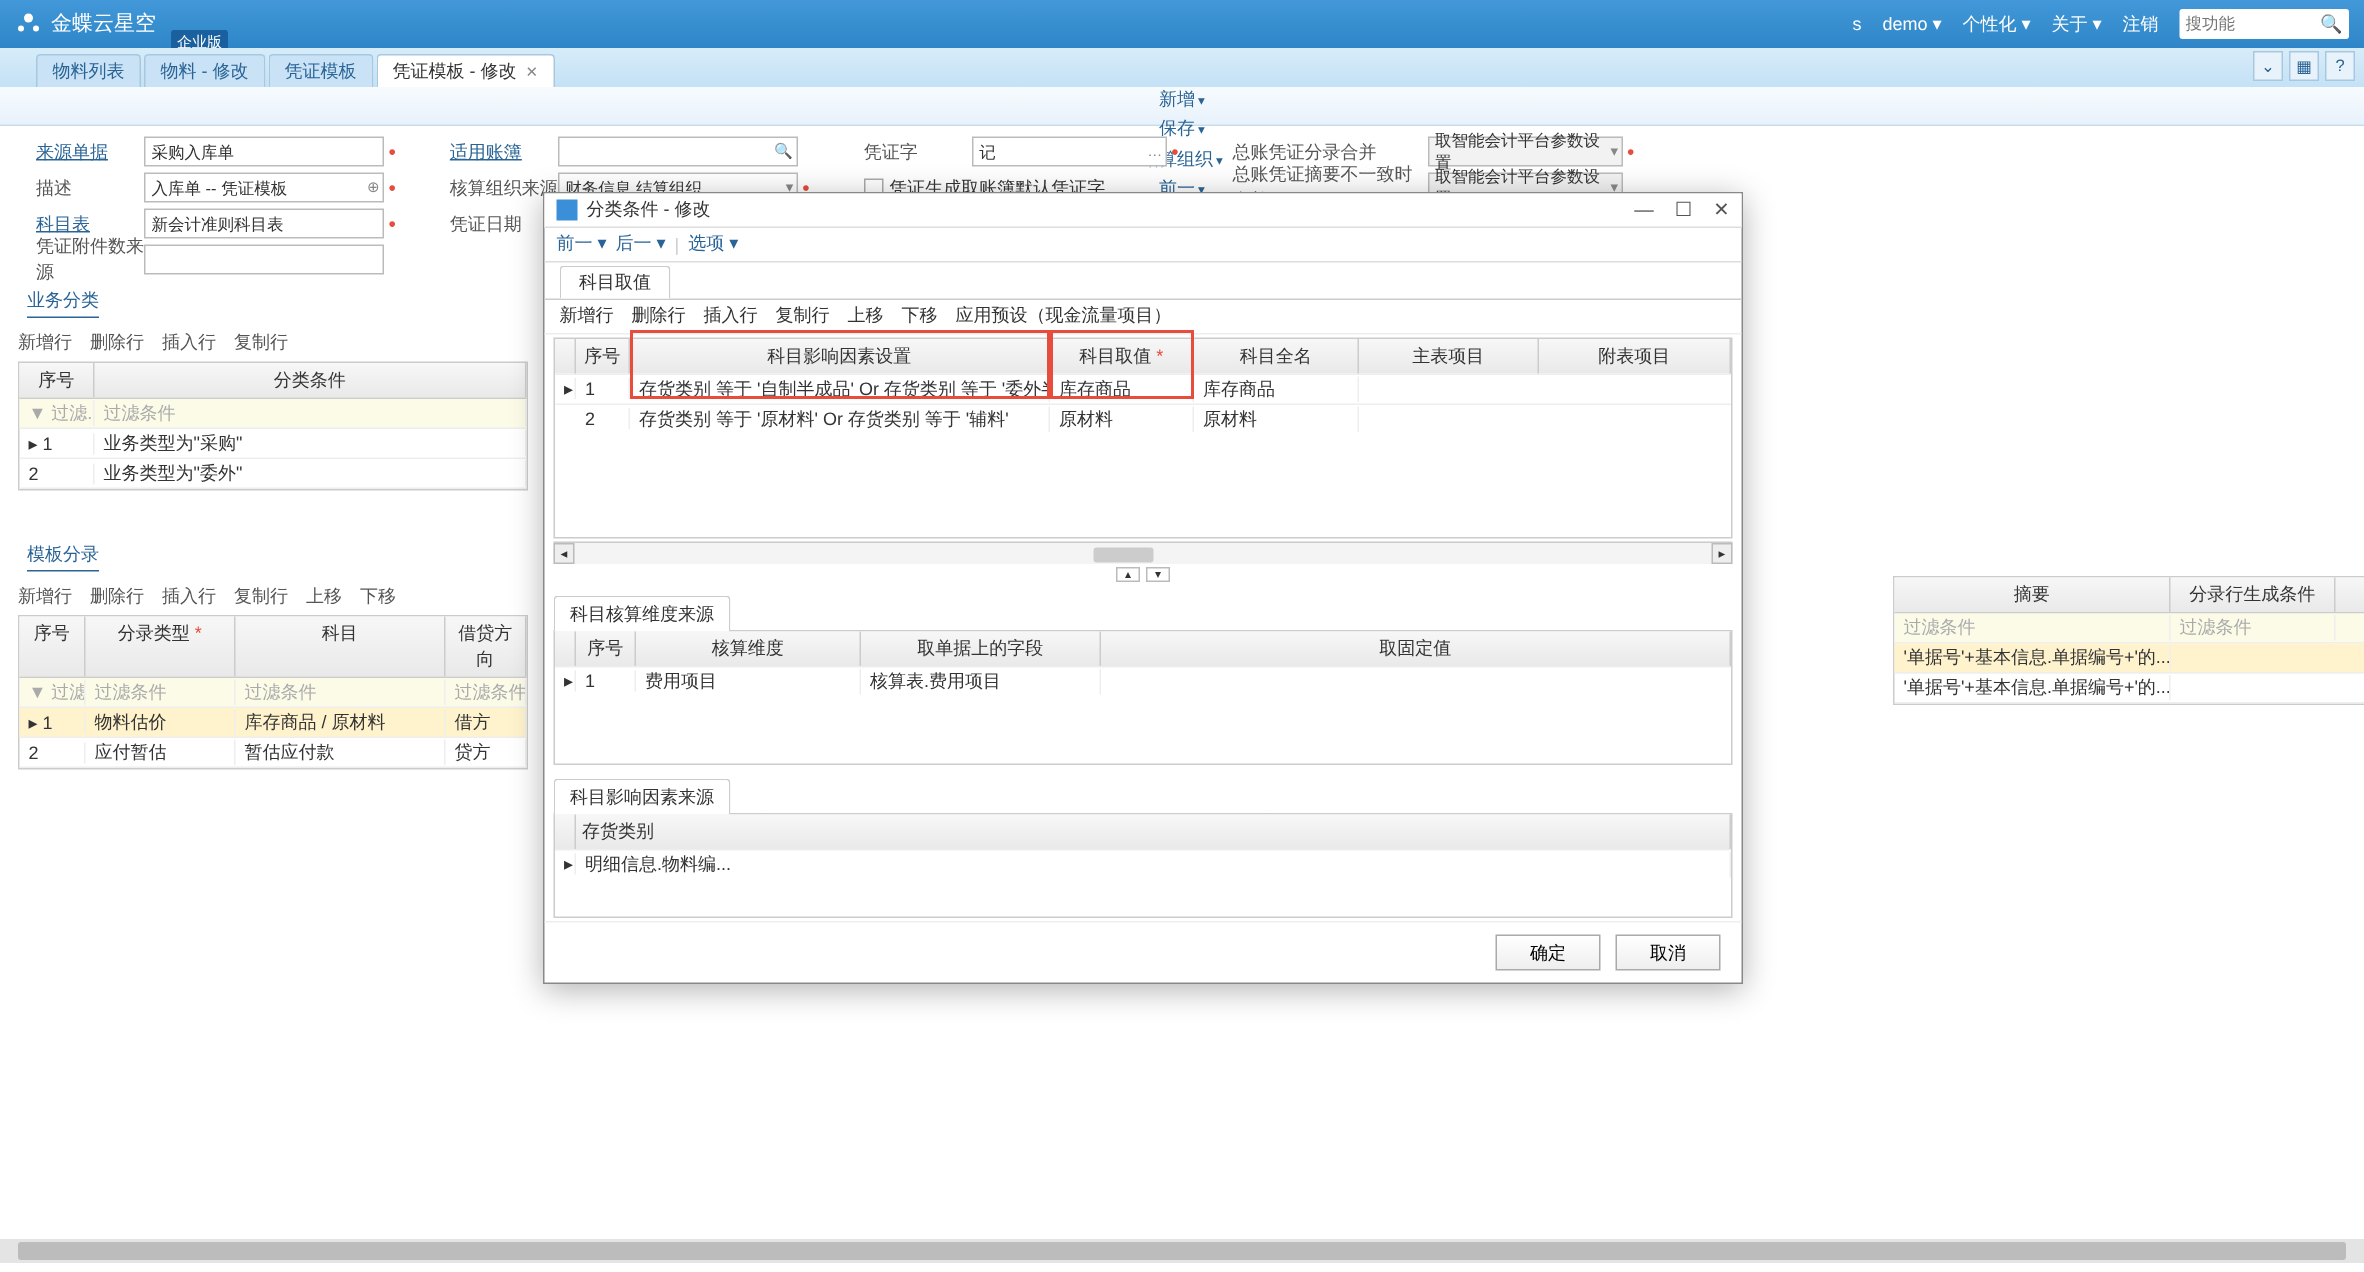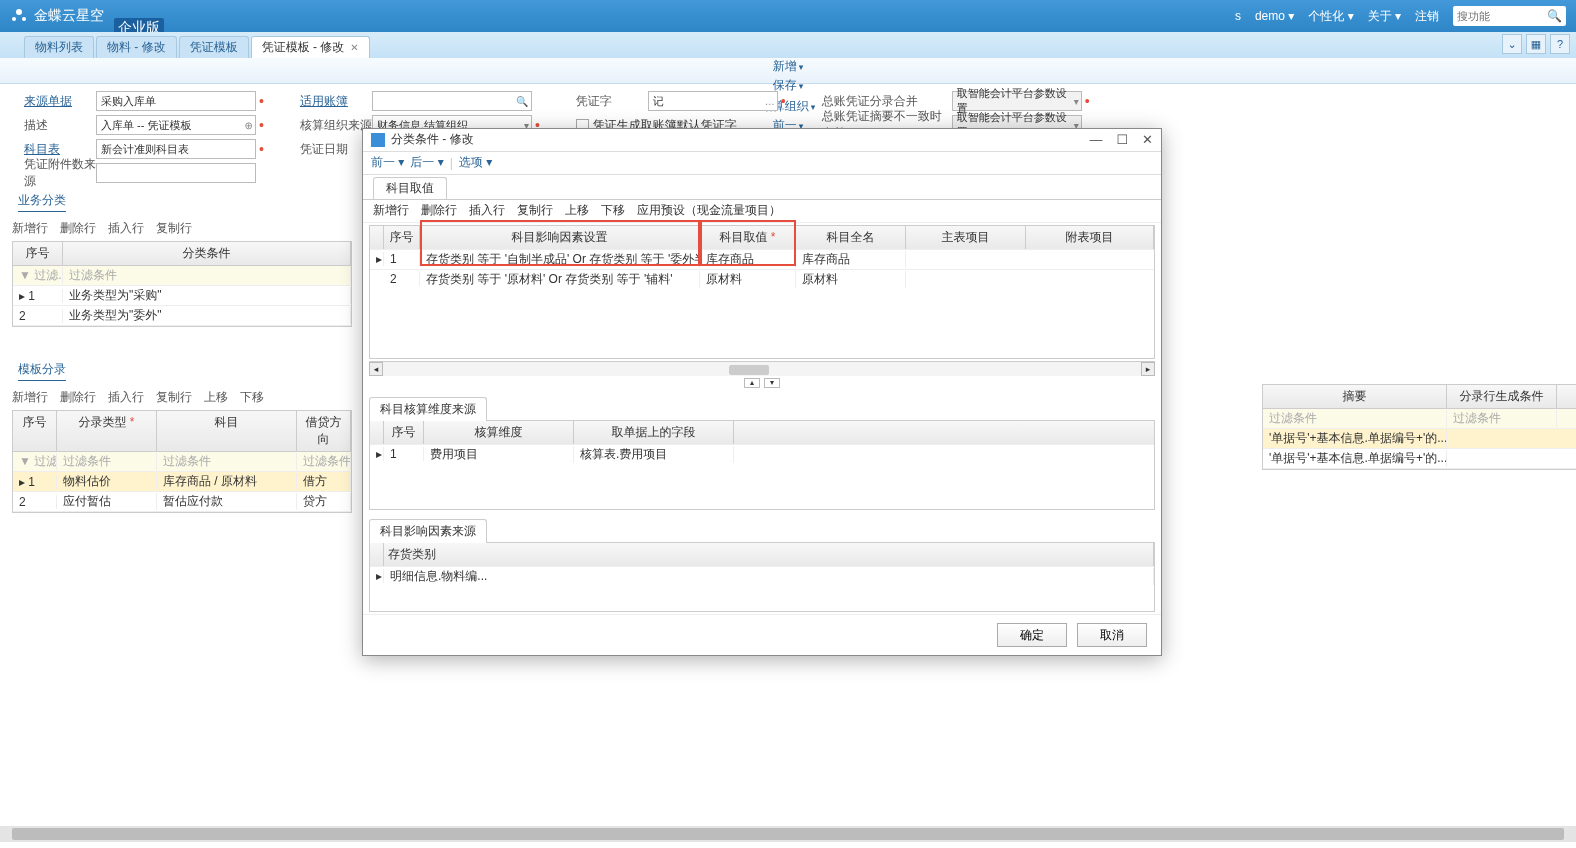--- a/index.html
+++ b/index.html
@@ -6,21 +6,21 @@
 body { background:#fff; font-size:12px; color:#333; width:1576px; height:848px; overflow:hidden; position:relative; }
 
 
 .top-header { height:32px; background:linear-gradient(#4298d8,#2e86c8); color:#fff; display:flex; align-items:center; padding:0 10px; }
 .logo { display:flex; align-items:center; gap:6px; font-size:14px; }
 .logo-dots { width:18px; height:18px; position:relative; }
 .logo-dots span { position:absolute; background:#fff; border-radius:50%; }
 .logo-dots span:nth-child(1){width:6px;height:6px;top:2px;left:6px;}
 .logo-dots span:nth-child(2){width:4px;height:4px;top:10px;left:2px;}
 .logo-dots span:nth-child(3){width:4px;height:4px;top:10px;left:12px;}
-.badge { background:#1a5f9e; font-size:14px; padding:1px 4px; border-radius:2px; margin-left:4px;margin-top:23px; }
+.badge { background:#1a5f9e; font-size:10px; padding:1px 4px; border-radius:2px; margin-left:4px;margin-top:23px; }
 .top-right { margin-left:auto; display:flex; align-items:center; gap:14px; font-size:12px; }
 .top-right .item { cursor:pointer; }
 .search-box { display:flex; align-items:center; background:#fff; border-radius:2px; height:20px; padding:0 4px; }
 .search-box input { border:none; outline:none; font-size:11px; width:90px; color:#999; }
 .search-box .mag { color:#888; font-size:12px; }
 
 
 .tab-bar { height:26px; background:linear-gradient(#d7ecf9,#c4e1f6); display:flex; align-items:flex-end; padding-left:24px; position:relative; }
 .tab { height:22px; padding:0 10px; display:flex; align-items:center; font-size:12px; color:#2a6496; border:1px solid #a8c8e0; border-bottom:none; background:#c9e2f5; margin-right:2px; border-radius:3px 3px 0 0; cursor:pointer; }
 .tab.active { background:#fff; color:#333; }
@@ -434,20 +434,21 @@
   </div>
 
   <div class="modal-sect">
     <div class="modal-sect-title">科目核算维度来源</div>
     <div class="modal-sect-box">
       <div class="mg-head">
         <div class="mc" style="width:14px"></div>
         <div class="mc" style="width:40px">序号</div>
         <div class="mc" style="width:150px">核算维度</div>
         <div class="mc" style="width:160px">取单据上的字段</div>
+        <div class="mc" style="flex:1">取固定值</div>
       </div>
       <div class="mg-body">
         <div class="mr">
           <div class="mc" style="width:14px">▸</div>
           <div class="mc" style="width:40px">1</div>
           <div class="mc" style="width:150px">费用项目</div>
           <div class="mc" style="width:160px">核算表.费用项目</div>
           <div class="mc" style="flex:1"></div>
         </div>
       </div>

